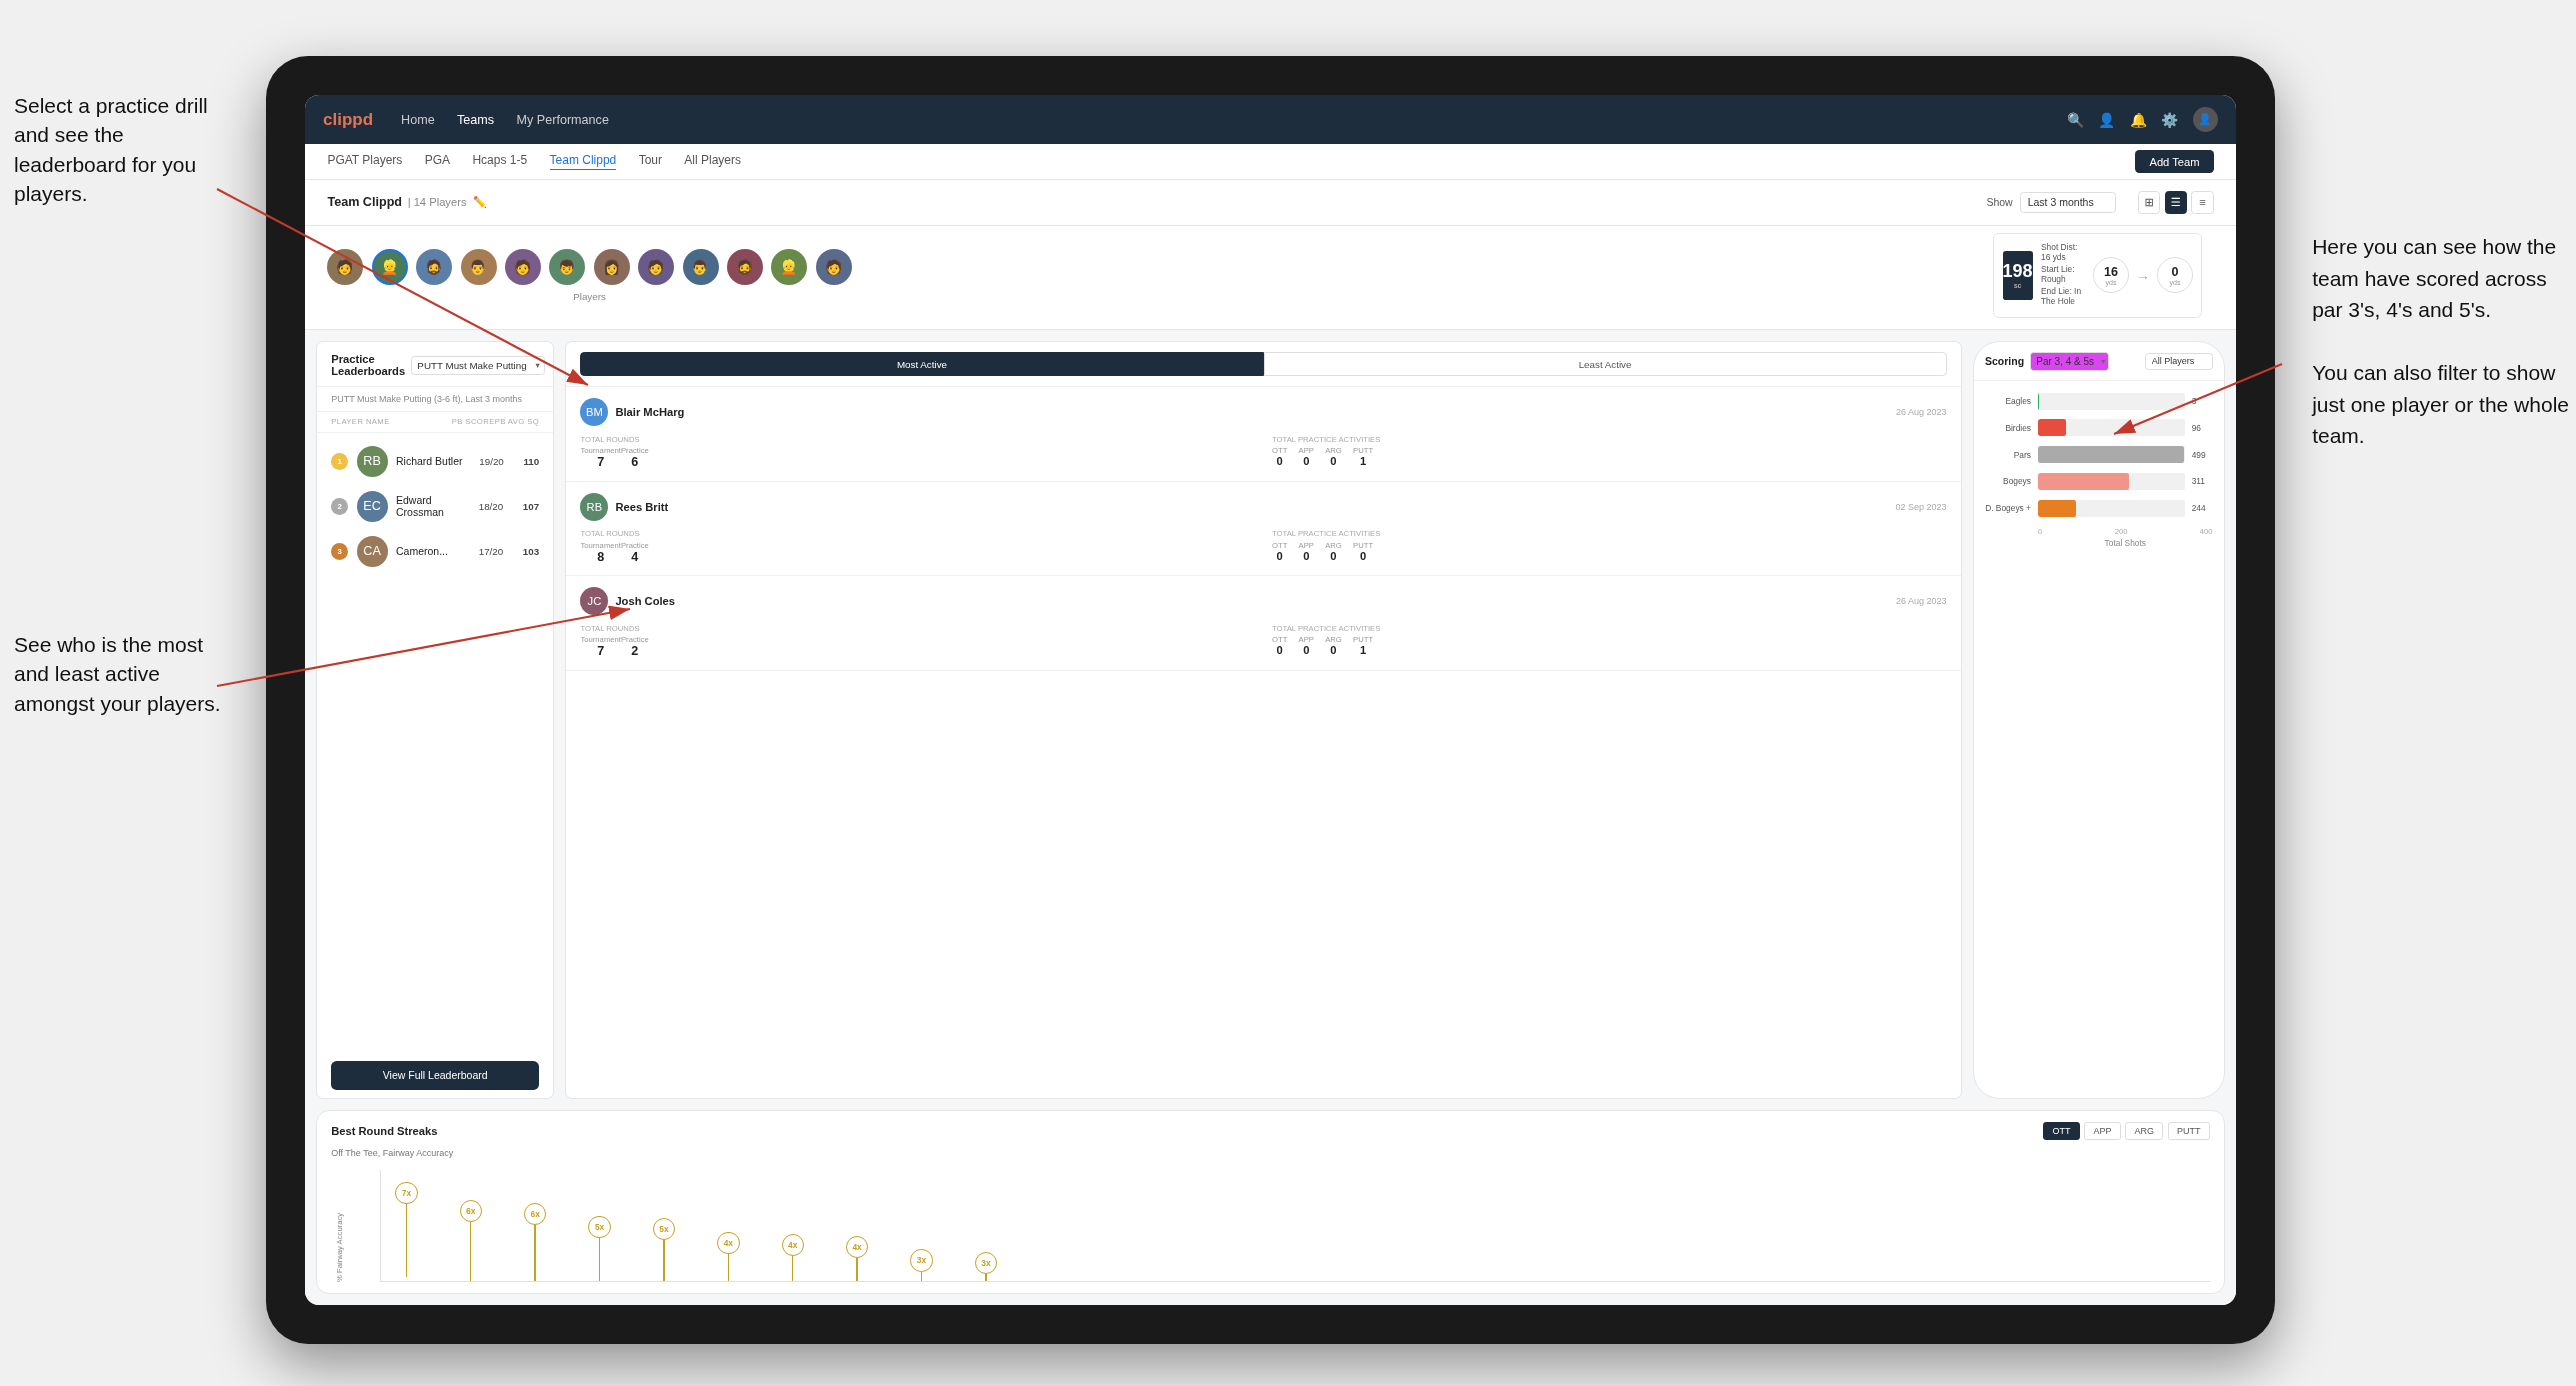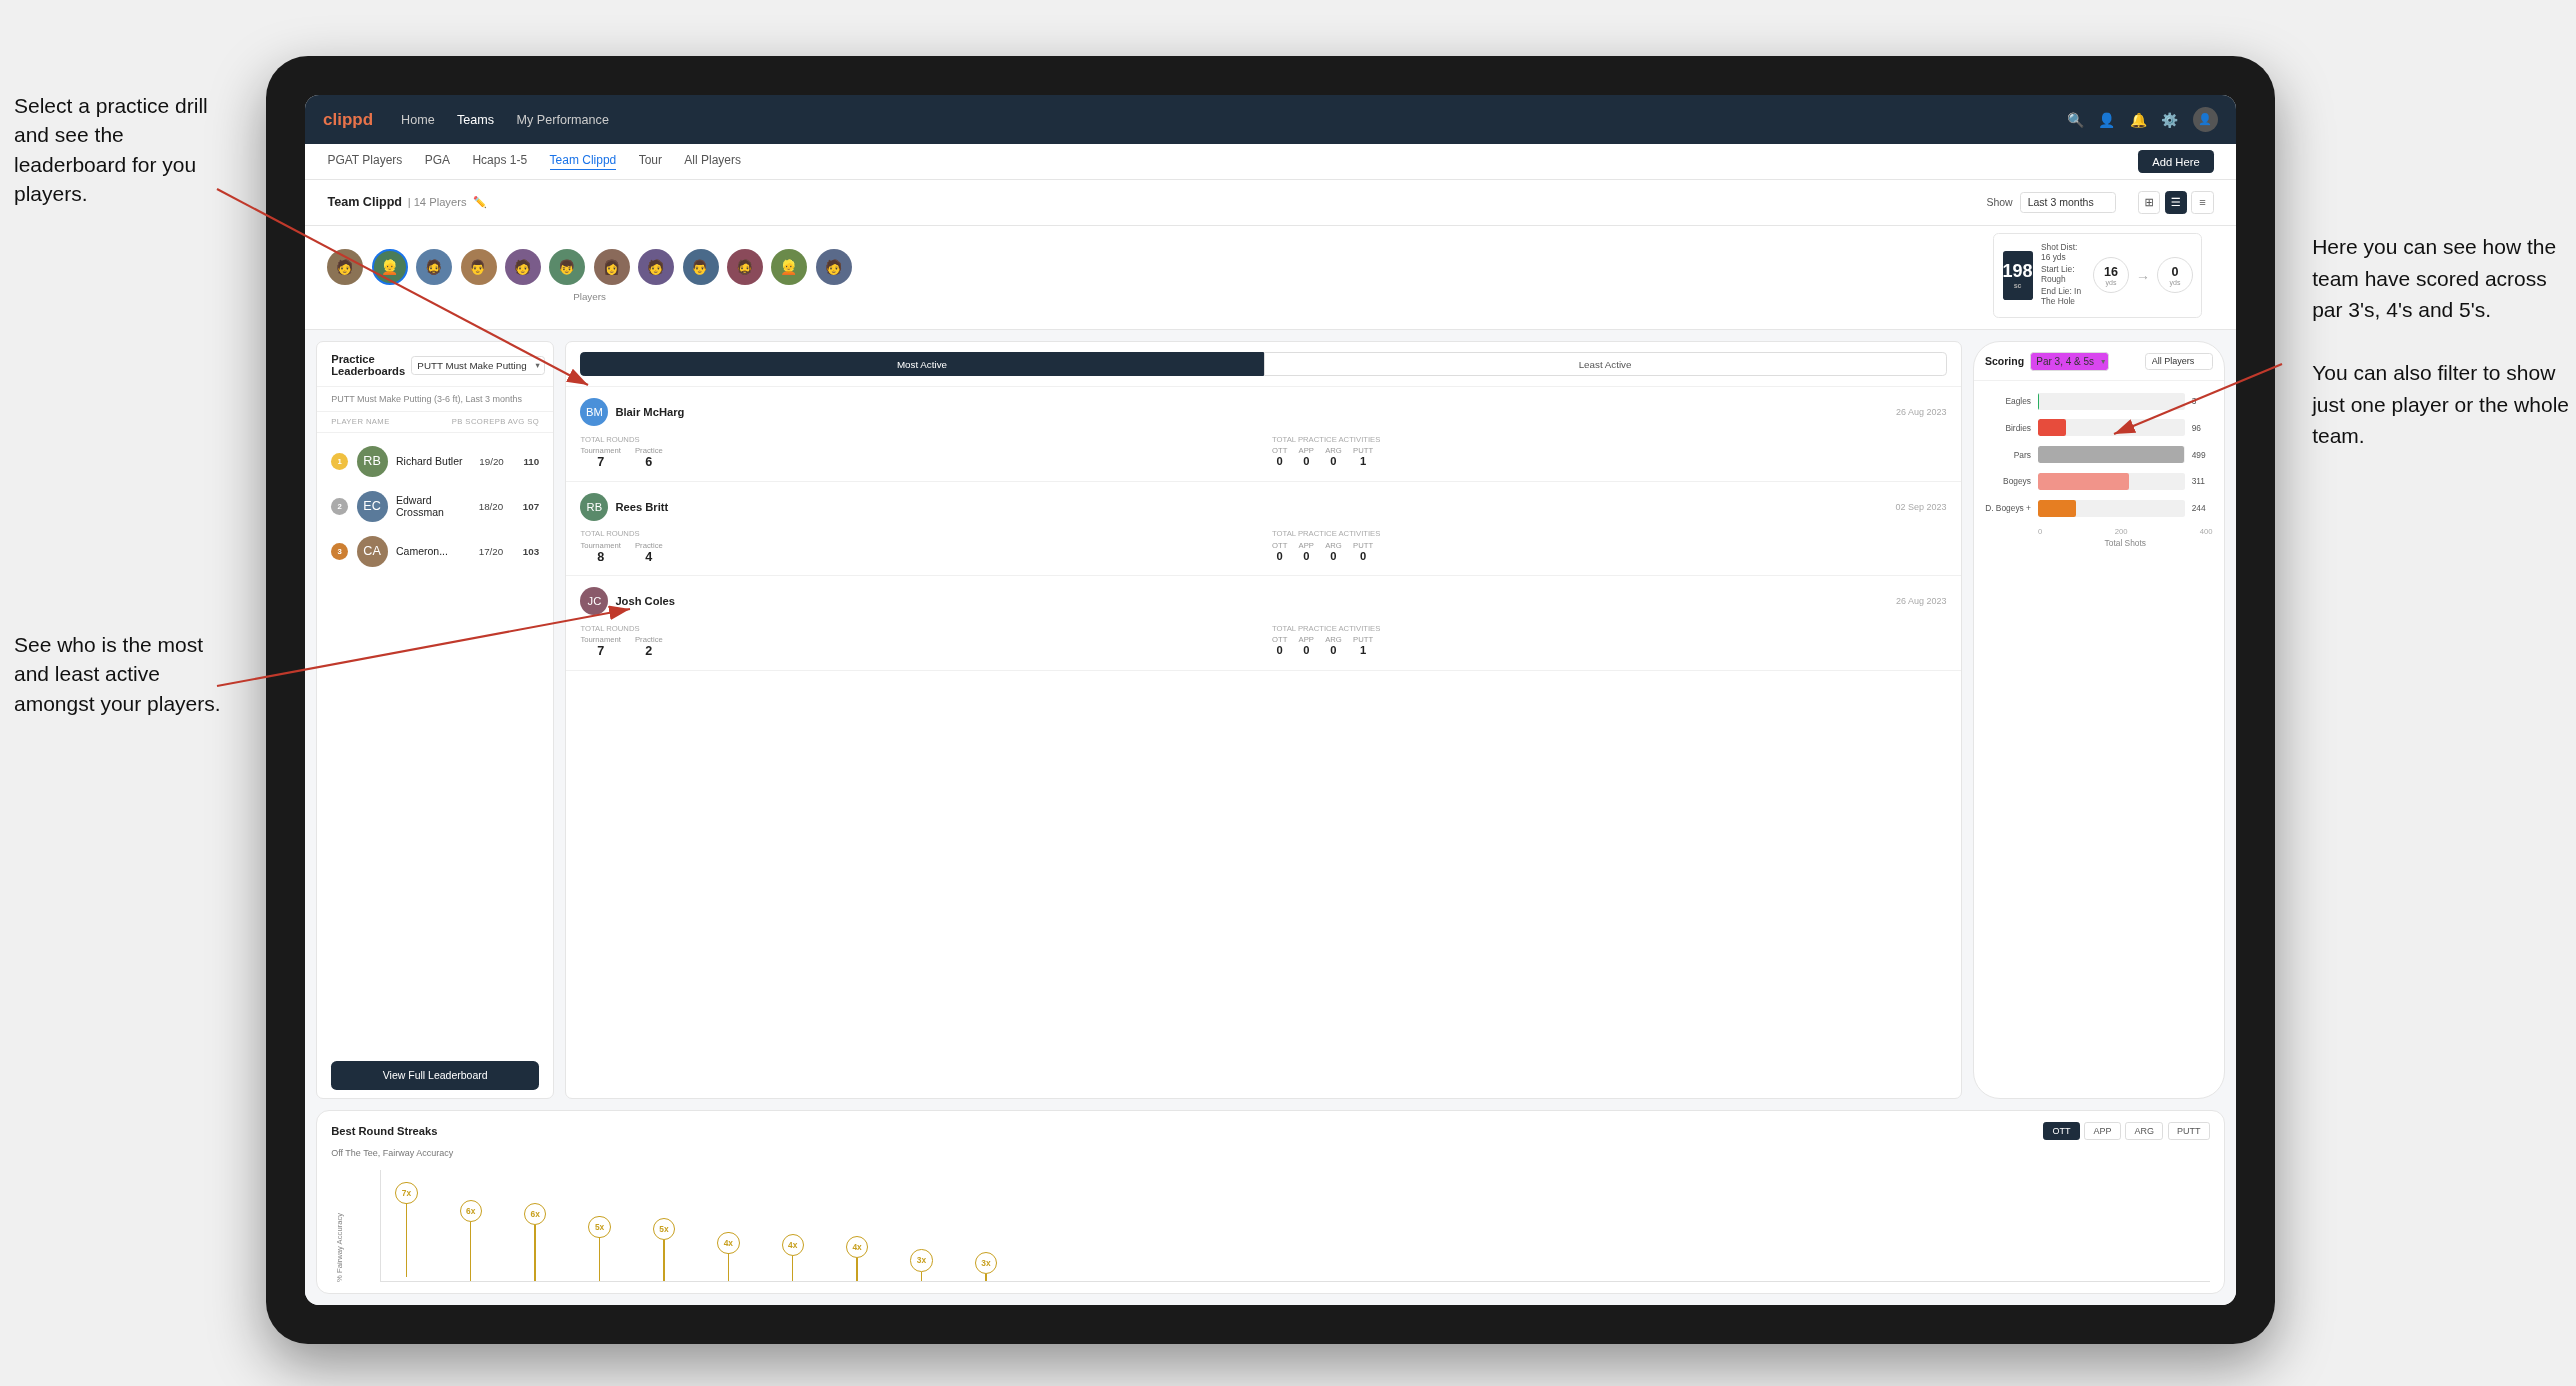--- a/index.html
+++ b/index.html
@@ -414,21 +414,21 @@
       flex: 1;
     }
     .pa-stat-label {
       font-size: 7.7px;
       color: #aaa;
       text-transform: uppercase;
       margin-bottom: 2.8px;
     }
     .pa-stat-row {
       display: flex;
-      gap: 14px;
+      gap: 0;
     }
     .pa-stat {
       text-align: center;
     }
     .pa-stat-sub {
       font-size: 7.7px;
       color: #999;
     }
     .pa-stat-val {
       font-size: 12.6px;
@@ -734,21 +734,21 @@
       </div>
     </div>
 
     <div class="sub-nav">
       <span class="sub-nav-link">PGAT Players</span>
       <span class="sub-nav-link">PGA</span>
       <span class="sub-nav-link">Hcaps 1-5</span>
       <span class="sub-nav-link active">Team Clippd</span>
       <span class="sub-nav-link">Tour</span>
       <span class="sub-nav-link">All Players</span>
-      <button class="add-team-btn">Add Here</button>
+      <button class="add-team-btn">Add Team</button>
     </div>
 
     <div class="main-content">
 
       <div class="team-header">
         <span class="team-title">Team Clippd</span>
         <span class="team-count">| <span>14 Players</span></span>
         <span class="edit-icon">✏️</span>
         <span class="show-label">Show</span>
         <div style="position:relative; margin-right:11.2px;">

